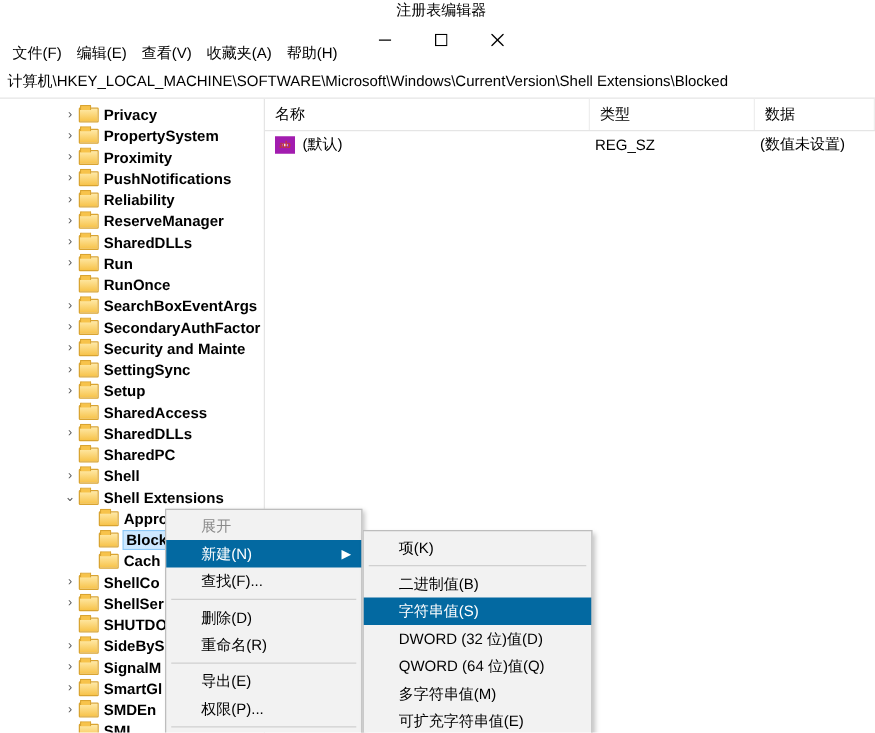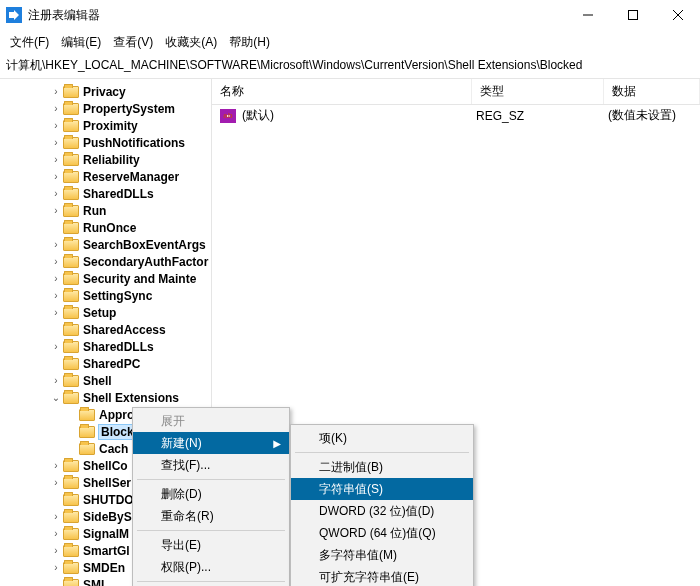--- a/index.html
+++ b/index.html
@@ -1,17 +1,17 @@
 <!DOCTYPE html>
 <html><head>
 <meta charset="utf-8">
 <style>
   * { margin: 0; padding: 0; box-sizing: border-box; }
   body { font-family: "Segoe UI", "Microsoft YaHei", sans-serif; font-size: 12px; background: #fff; width: 700px; height: 586px; overflow: hidden; position: relative; }
-  .titlebar { display: flex; align-items: center; height: 30px; padding: 0 0 0 6px; }
+  .titlebar { display: flex; align-items: center; height: 30px; padding: 0 0 0 6px; flex-direction: column; }
   .titlebar .app-icon { width: 16px; height: 16px; background: #1e7fdd; margin-right: 6px; position: relative; }
   .titlebar .app-icon::before { content: ""; position: absolute; inset: 3px; background: #fff; clip-path: polygon(0 20%, 50% 20%, 50% 0, 100% 50%, 50% 100%, 50% 80%, 0 80%); }
   .titlebar .title { flex: 1; font-size: 12px; }
   .win-controls { display: flex; }
   .win-btn { width: 45px; height: 30px; display: flex; align-items: center; justify-content: center; }
   .win-btn svg { width: 10px; height: 10px; }
   .menubar { display: flex; gap: 12px; padding: 4px 10px; font-size: 12px; }
   .menubar span { cursor: default; }
   .addressbar { padding: 2px 6px 4px 6px; font-size: 12px; }
   .main { display: flex; height: calc(586px - 30px - 22px - 20px); border-top: 1px solid #e5e5e5; }

